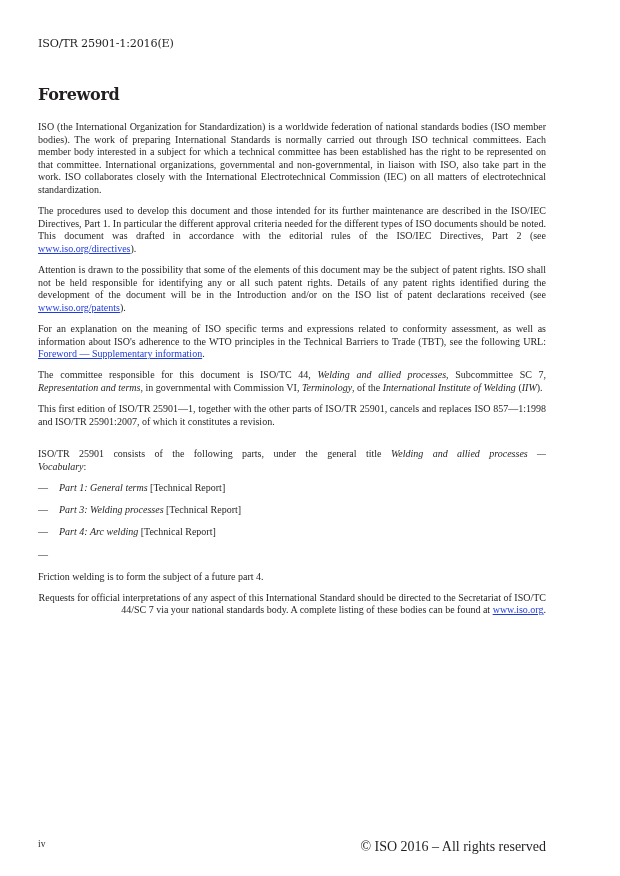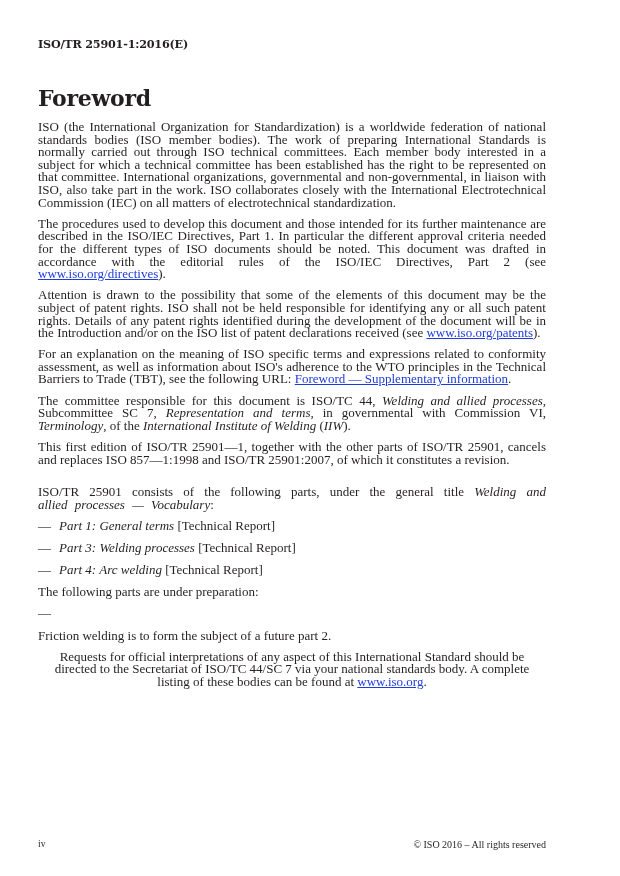--- a/index.html
+++ b/index.html
@@ -1,32 +1,32 @@
 <!DOCTYPE html>
 <html><head>
 <meta charset="utf-8">
 <style>
   html, body { margin: 0; padding: 0; background: #ffffff; }
   body { width: 620px; height: 876px; position: relative; overflow: hidden;
          font-family: "DejaVu Serif", "Liberation Serif", serif; color: #231f20; }
-  .header { position: absolute; left: 38px; top: 37px; font-size: 11.2px; font-weight: bold;
+  .header { position: absolute; left: 38px; top: 37px; font-size: 11.2px; font-weight: normal;
             font-family: "DejaVu Serif", serif; letter-spacing: -0.2px; }
-  .title { position: absolute; left: 38px; top: 85px; font-size: 22px; font-weight: bold;
+  .title { position: absolute; left: 38px; top: 85px; font-size: 16px; font-weight: bold;
            font-family: "DejaVu Serif", serif; letter-spacing: -0.3px; }
   .body { position: absolute; left: 38px; top: 121px; width: 508px;
-          font-family: "Liberation Serif", serif; font-size: 13px; line-height: 12.6px; }
+          font-family: "Liberation Serif", serif; font-size: 10px; line-height: 12.6px; }
   .body p { margin: 0 0 8.6px 0; text-align: justify; }
-  .body p.last-left { text-align: center; }
+  .body p.last-left { text-align: right; }
   .body a { color: #1f3bdb; text-decoration: underline; }
   .body i { }
   .dash-item { margin: 0 0 9.5px 0; display: flex; }
   .dash { width: 21px; flex: none; }
   .footer-left { position: absolute; left: 38px; top: 839px; font-size: 9.5px;
                  font-family: "Liberation Serif", serif; }
-  .footer-right { position: absolute; right: 74px; top: 839px; font-size: 10px;
+  .footer-right { position: absolute; right: 74px; top: 839px; font-size: 14px;
                   font-family: "Liberation Serif", serif; }
 </style>
 </head>
 <body>
 
 <div class="header">ISO/TR 25901-1:2016(E)</div>
 <div class="title">Foreword</div>
 
 <div class="body">
   <p>ISO (the International Organization for Standardization) is a worldwide federation of national standards bodies (ISO member bodies). The work of preparing International Standards is normally carried out through ISO technical committees. Each member body interested in a subject for which a technical committee has been established has the right to be represented on that committee. International organizations, governmental and non-governmental, in liaison with ISO, also take part in the work. ISO collaborates closely with the International Electrotechnical Commission (IEC) on all matters of electrotechnical standardization.</p>
@@ -50,25 +50,24 @@
     </div>
   <div class="dash-item">
       <span class="dash">—</span>
       <span><i>Part 3: Welding processes</i><span> [Technical Report]</span></span>
     </div>
   <div class="dash-item">
       <span class="dash">—</span>
       <span><i>Part 4: Arc welding</i><span> [Technical Report]</span></span>
     </div>
 
-  <p>The following parts are under preparation:</p>
 
   <div class="dash-item">
       <span class="dash">—</span>
     </div>
 
-  <p>Friction welding is to form the subject of a future part 2.</p>
+  <p>Friction welding is to form the subject of a future part 4.</p>
 
   <p class="last-left"><span>Requests for official interpretations of any aspect of this International Standard should be directed to the Secretariat of ISO/TC 44/SC 7 via your national standards body. A complete listing of these bodies can be found at </span><a>www.iso.org</a><span>.</span></p>
 </div>
 
 <div class="footer-left">iv</div>
 <div class="footer-right">© ISO 2016 – All rights reserved</div>
 
 </body></html>

